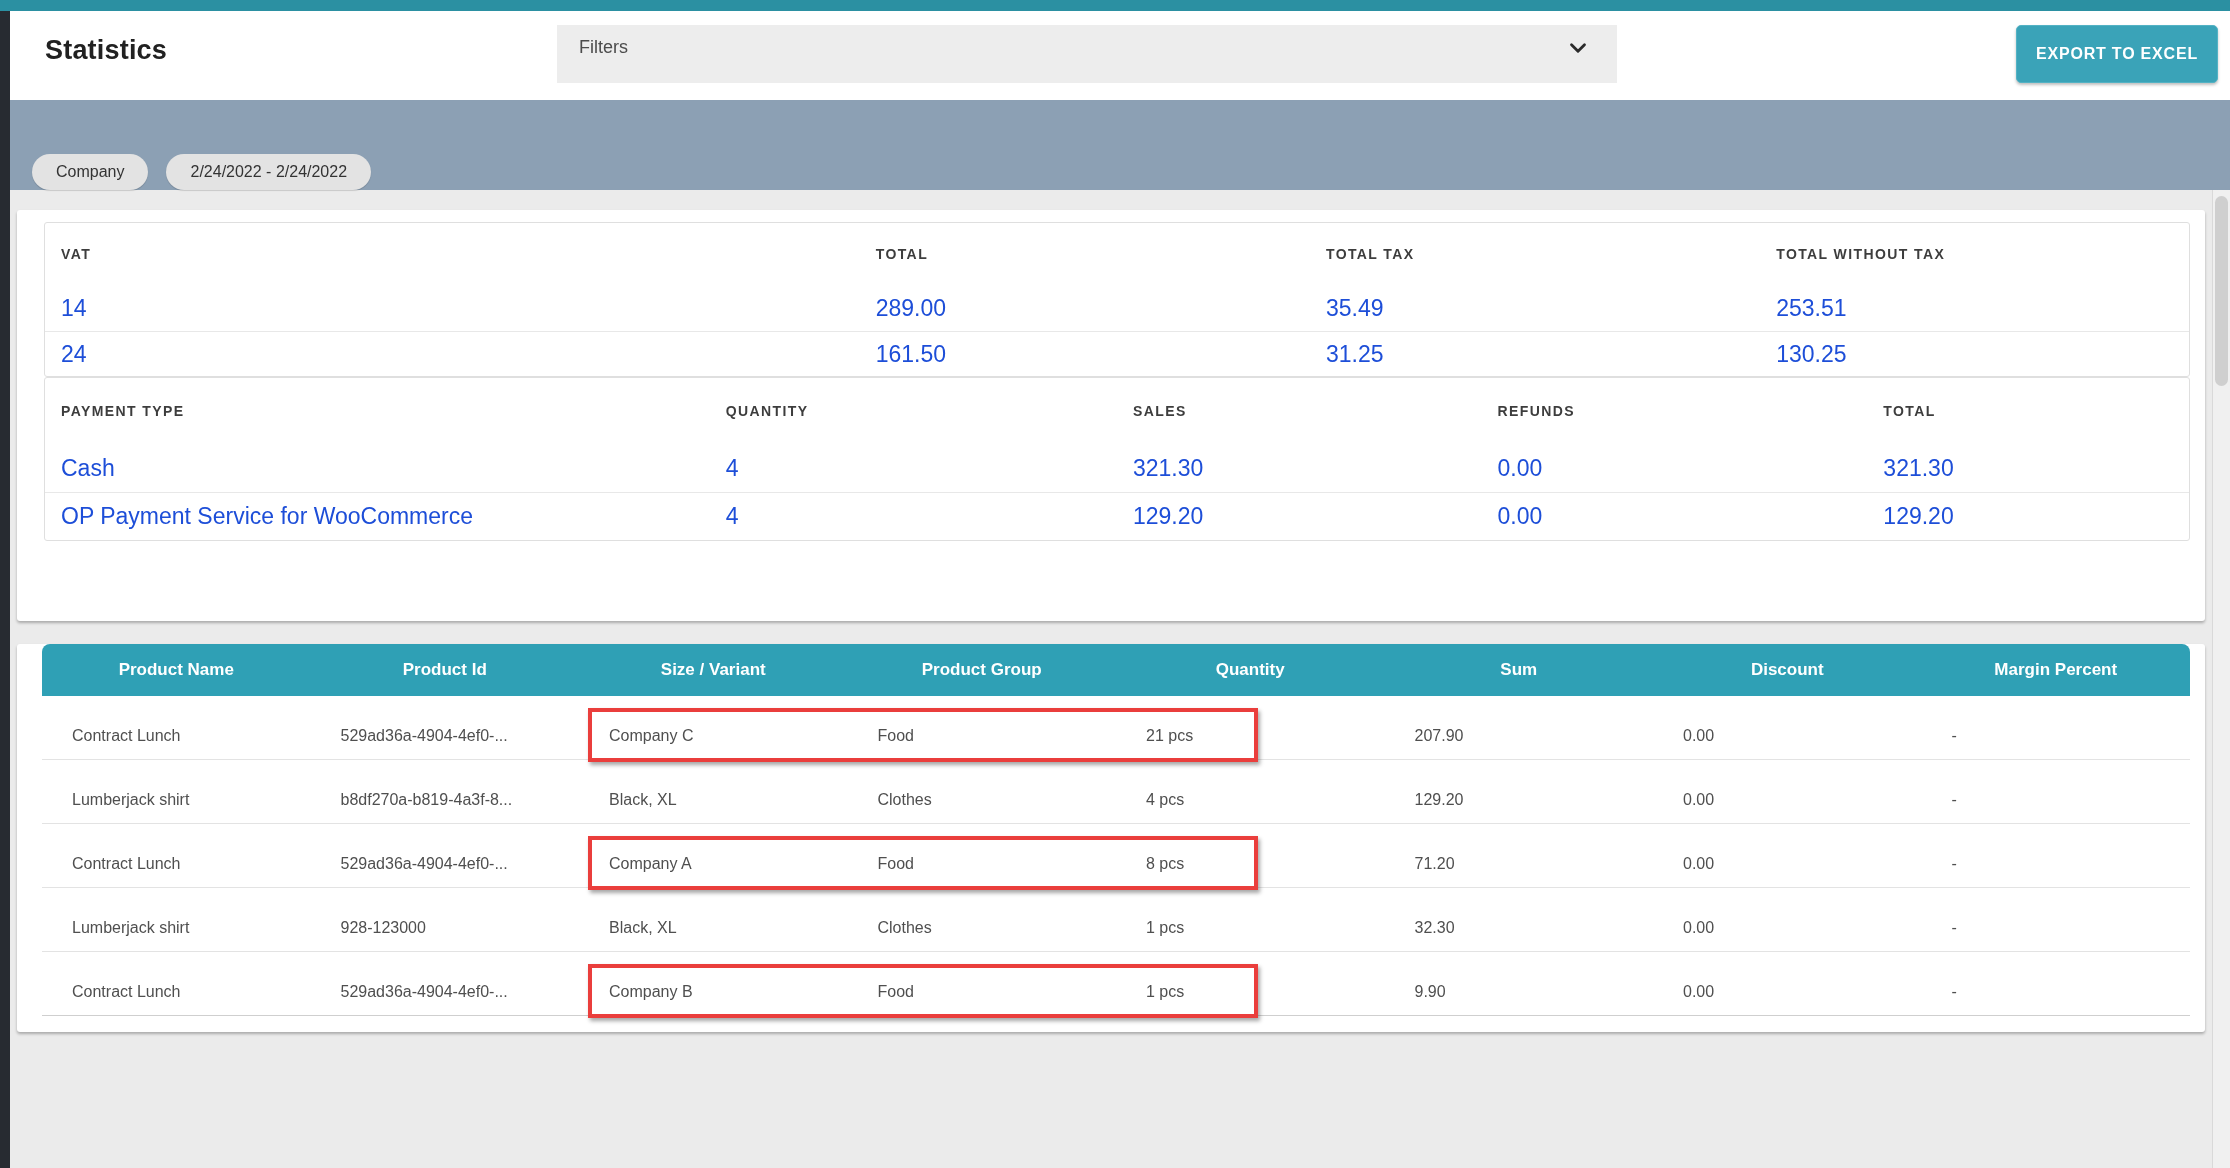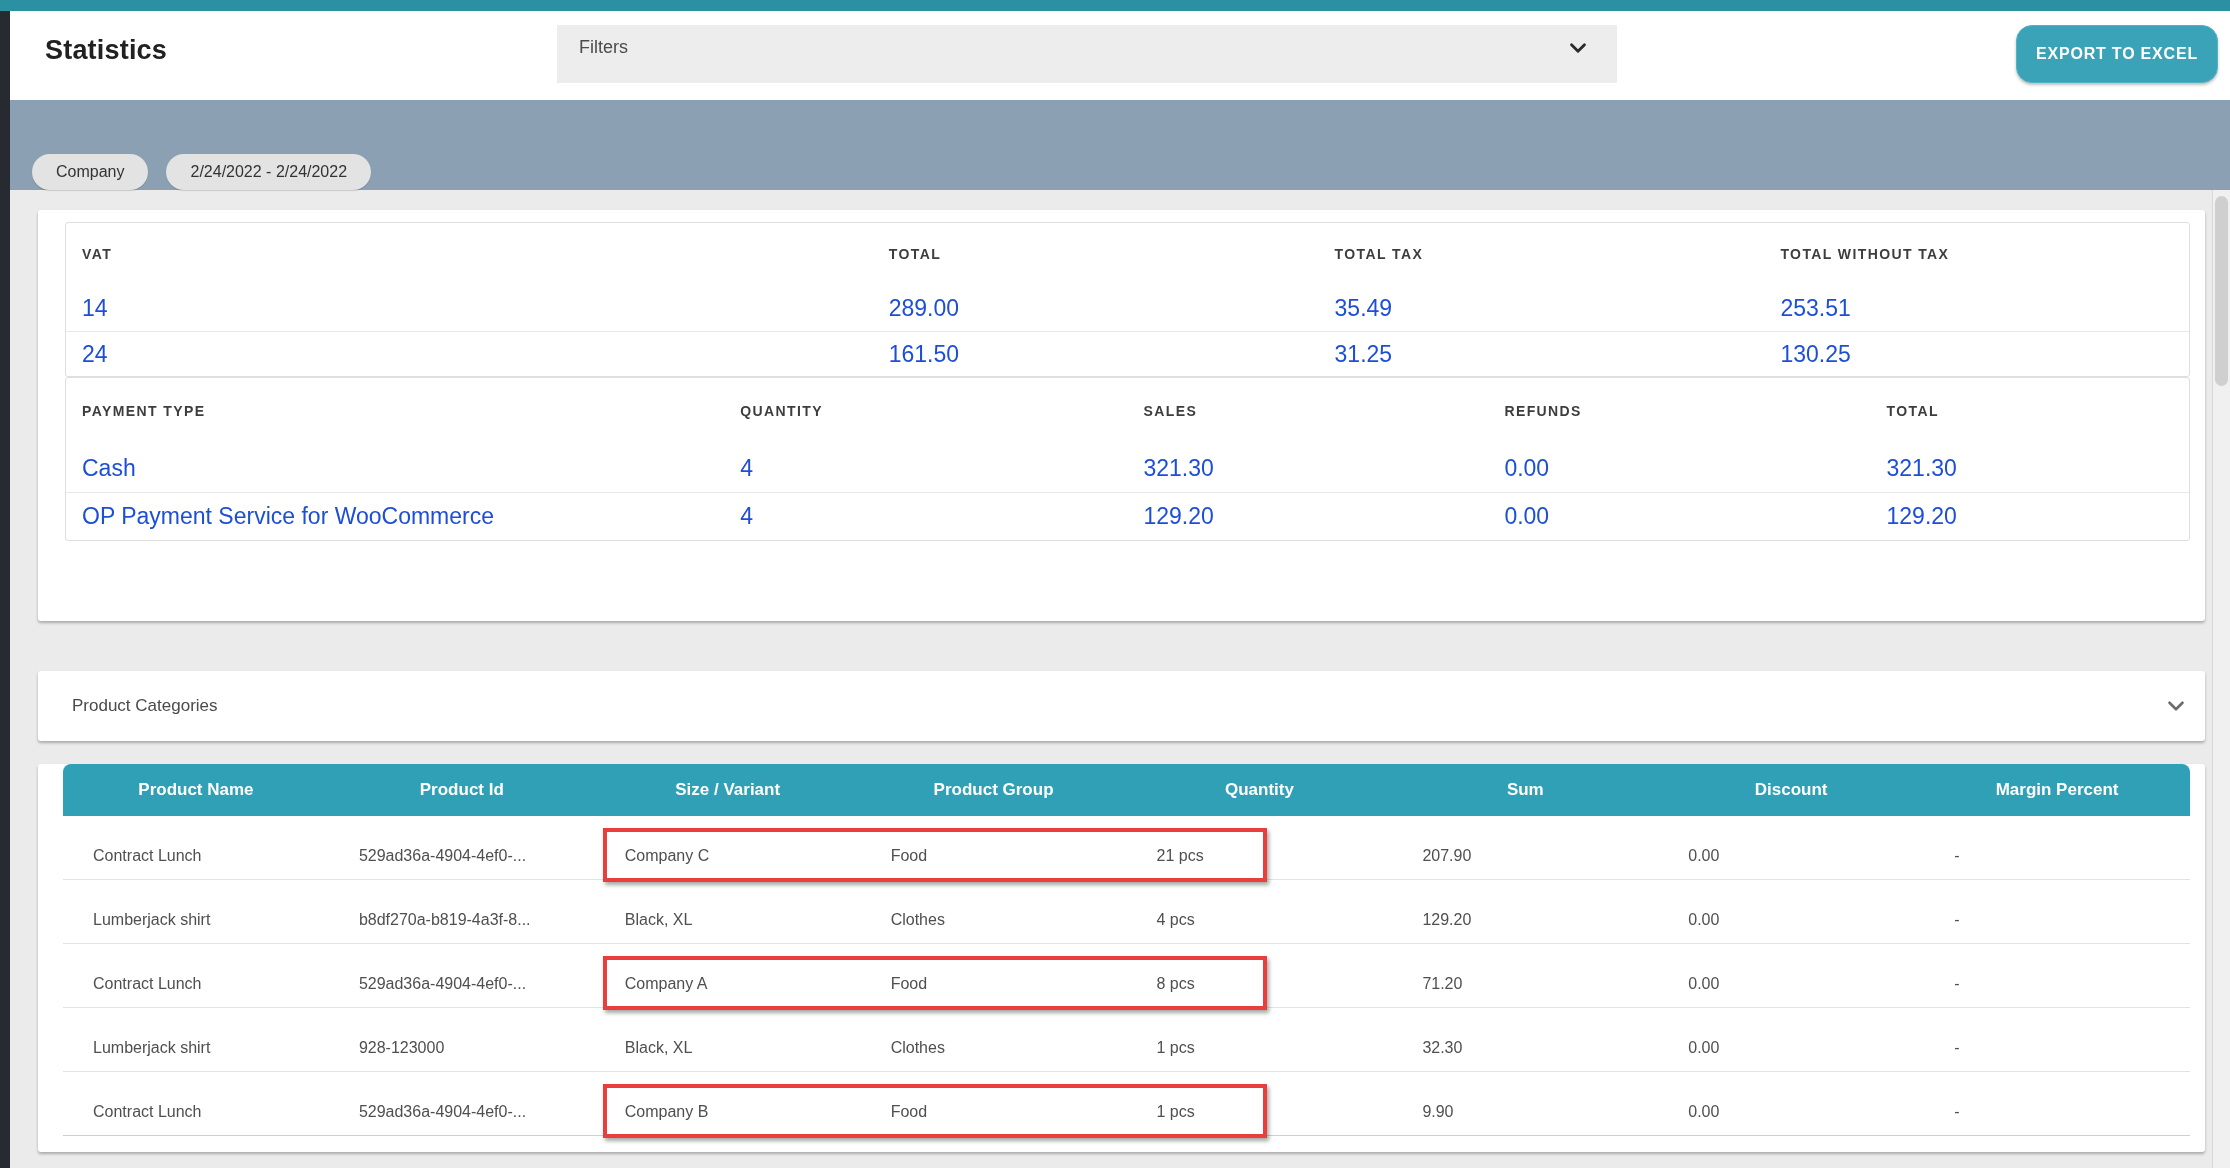--- a/index.html
+++ b/index.html
@@ -9,28 +9,28 @@
 
   
   .top-strip { position:absolute; top:0; left:0; width:2230px; height:11px; background:#2B90A2; z-index:5; }
   .left-strip { position:absolute; top:11px; left:0; width:10px; height:1157px; background:#272B31; z-index:5; }
 
   
   .app-header { position:absolute; top:11px; left:10px; right:0; height:89px; background:#ffffff; display:flex; align-items:center; }
   .page-title { position:absolute; left:35px; top:24px; font-size:27px; font-weight:700; color:#212121; letter-spacing:.2px;text-align:center; }
   .filters-select { position:absolute; left:547px; top:14px; width:1060px; height:58px; background:#ededed; display:flex; align-items:center; justify-content:space-between; padding:0 26px 13px 22px; cursor:pointer; }
   .filters-select .lbl { font-size:18px; color:#4c4c4c; }
-  .export-btn { position:absolute; right:12px; top:14px; width:202px; height:58px; background:#3AA3B8; border:1px solid #53b2c4; border-radius:16px; color:#ffffff; font-family:"Liberation Sans",sans-serif; font-size:16px; font-weight:700; letter-spacing:.8px; box-shadow:0 2px 3px rgba(0,0,0,.25); cursor:pointer; }
+  .export-btn { position:absolute; right:12px; top:14px; width:202px; height:58px; background:#3AA3B8; border:1px solid #53b2c4; border-radius:5px; color:#ffffff; font-family:"Liberation Sans",sans-serif; font-size:16px; font-weight:700; letter-spacing:.8px; box-shadow:0 2px 3px rgba(0,0,0,.25); cursor:pointer; }
 
   
   .filter-bar { position:absolute; top:100px; left:10px; right:0; height:90px; background:#8CA0B4; display:flex; align-items:flex-end; padding-left:22px; }
   .chip { background:#e3e3e3; border-radius:18px; height:36px; display:flex; align-items:center; padding:0 24px; font-size:16px; color:#333333; margin-right:18px; box-shadow:0 1px 1px rgba(0,0,0,.15); cursor:pointer; }
 
   
-  .content { position:absolute; top:190px; left:10px; width:2202px; height:978px; padding:20px 7px 0 28px; }
+  .content { position:absolute; top:190px; left:10px; width:2202px; height:978px; padding:20px 7px 0 7px; }
   .card { background:#ffffff; border-radius:3px; box-shadow:0 2px 3px rgba(0,0,0,.28); }
 
   
   .card-summary { height:411px; padding:12px 15px 8px 27px; }
   .inner-table { border:1px solid #dfdfdf; border-radius:3px; background:#fff; }
   .grid-row { display:grid; align-items:center; }
   .vat-table .grid-row { grid-template-columns:38% 21% 21% 20%; }
   .vat-table { height:155px; }
   .vat-table .thead { height:62px; }
   .vat-table .trow { height:46px; }
@@ -138,28 +138,20 @@
         <div class="grid-row trow">
           <span class="cell-t">OP Payment Service for WooCommerce</span>
           <span class="cell-t">4</span>
           <span class="cell-t">129.20</span>
           <span class="cell-t">0.00</span>
           <span class="cell-t">129.20</span>
         </div>
       </div>
     </section>
 
-    <section class="card accordion">
-      <span class="sec-label">Product Categories</span>
-      <span class="chev-icon">
-        <svg viewBox="0 0 24 24" width="26" height="26">
-            <polyline points="6,9 12,15 18,9" fill="none" stroke="#6b6b6b" stroke-width="2.4" stroke-linecap="round" stroke-linejoin="round"></polyline>
-          </svg>
-      </span>
-    </section>
 
     <section class="card card-products">
 
       <div class="products-table">
         <div class="pt-row pt-header">
           <span class="h-cell">Product Name</span>
           <span class="h-cell">Product Id</span>
           <span class="h-cell">Size / Variant</span>
           <span class="h-cell">Product Group</span>
           <span class="h-cell">Quantity</span>

